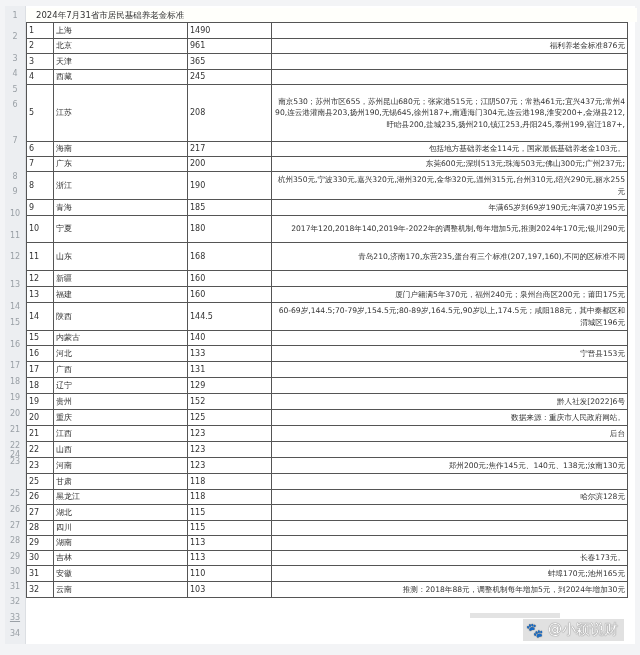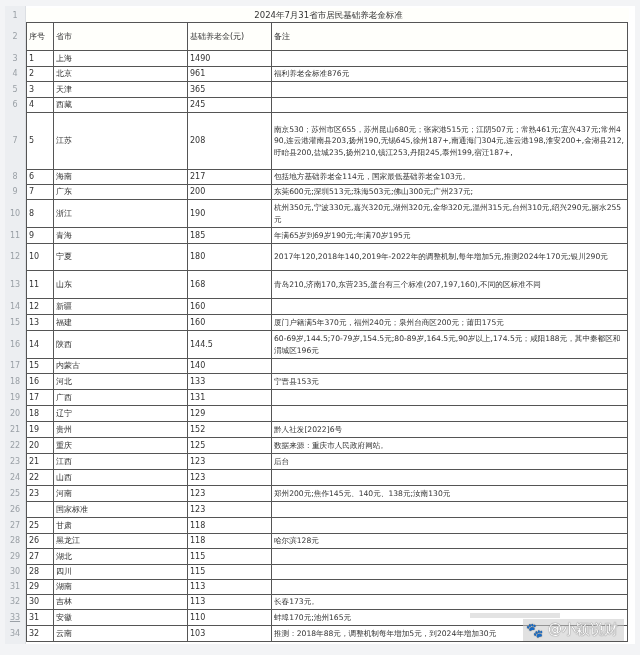--- a/index.html
+++ b/index.html
@@ -14,33 +14,32 @@
   .gutter {
     position:absolute; left:0; top:0; width:20px; height:100%;
     background:#eceef1; border-right:1px solid #dcdfe3;
   }
   .rownum {
     position:absolute; left:0; width:20px; text-align:center;
     font-size:8px; color:#9aa0a6; display:flex; align-items:center; justify-content:center;
   }
   .title-cell {
     position:absolute; left:21px; top:2px; height:14px; width:601px;
-    font-size:8.5px; line-height:14px; padding-left:2px; color:#333;
+    font-size:8.5px; line-height:14px; padding-left:10px; color:#333;
     background:#fffffb;
-    text-align:center;
   }
   table.grid {
     position:absolute; left:21px; top:16px; border-collapse:collapse;
     table-layout:fixed; width:601px; font-size:8px; color:#333;
   }
   table.grid td {
     border:1px solid #555; padding:0 2px; vertical-align:middle;
     line-height:12px; background:#fff; overflow:hidden;
   }
-  table.grid td.note { white-space:normal; word-break:break-all; font-size:7.6px; line-height:11.5px; }
+  table.grid td.note { white-space:normal; word-break:break-all; font-size:7.6px; line-height:11.5px;text-align:right; }
   table.grid tr.hdr td { background:#fffffb; }
   .watermark {
     position:absolute; right:16px; bottom:14px; height:22px; padding:0 6px 0 4px;
     display:flex; align-items:center; gap:4px;
     background:rgba(200,200,200,0.55); color:#fff; font-size:14px;
     text-shadow:0 0 1px #777, 0 0 1px #777;
   }
   .watermark .paw { font-size:14px; }
   .blur-bar {
     position:absolute; left:465px; top:607px; width:90px; height:5px; background:#e3e3e3;
@@ -67,47 +66,41 @@
       <div class="rownum" style="top: 292px; height: 16px;">14</div>
       <div class="rownum" style="top: 308px; height: 16px;">15</div>
       <div class="rownum" style="top: 324px; height: 28px;">16</div>
       <div class="rownum" style="top: 352px; height: 15px;">17</div>
       <div class="rownum" style="top: 367px; height: 16px;">18</div>
       <div class="rownum" style="top: 383px; height: 16px;">19</div>
       <div class="rownum" style="top: 399px; height: 16px;">20</div>
       <div class="rownum" style="top: 415px; height: 16px;">21</div>
       <div class="rownum" style="top: 431px; height: 16px;">22</div>
       <div class="rownum" style="top: 447px; height: 16px;">23</div>
-      <div class="rownum" style="top: 463px; height: 16px;">24</div>
+      <div class="rownum" style="top: 440px; height: 16px;">24</div>
       <div class="rownum" style="top: 479px; height: 16px;">25</div>
       <div class="rownum" style="top: 495px; height: 16px;">26</div>
       <div class="rownum" style="top: 511px; height: 16px;">27</div>
       <div class="rownum" style="top: 527px; height: 15px;">28</div>
       <div class="rownum" style="top: 542px; height: 16px;">29</div>
       <div class="rownum" style="top: 558px; height: 15px;">30</div>
       <div class="rownum" style="top: 573px; height: 15px;">31</div>
       <div class="rownum" style="top: 588px; height: 15px;">32</div>
       <div class="rownum" style="top: 603px; height: 16px; text-decoration: underline;">33</div>
       <div class="rownum" style="top: 619px; height: 16px;">34</div>
     </div>
   <div class="title-cell">2024年7月31省市居民基础养老金标准</div>
   <table class="grid">
     <colgroup>
       <col style="width:27px">
       <col style="width:134px">
       <col style="width:84px">
       <col style="width:356px">
     </colgroup>
     <tbody id="tbody">
-      <tr class="hdr" style="height:28px">
-        <td>序号</td>
-        <td>省市</td>
-        <td>基础养老金(元)</td>
-        <td>备注</td>
-      </tr>
     <tr style="height: 16px;">
           <td>1</td>
           <td>上海</td>
           <td>1490</td>
           <td class="note"></td>
         </tr>
         <tr style="height: 15px;">
           <td>2</td>
           <td>北京</td>
           <td>961</td>
@@ -231,26 +224,20 @@
           <td>22</td>
           <td>山西</td>
           <td>123</td>
           <td class="note"></td>
         </tr>
         <tr style="height: 16px;">
           <td>23</td>
           <td>河南</td>
           <td>123</td>
           <td class="note">郑州200元;焦作145元、140元、138元;汝南130元</td>
-        </tr>
-        <tr style="height: 16px;">
-          <td></td>
-          <td>国家标准</td>
-          <td>123</td>
-          <td class="note"></td>
         </tr>
         <tr style="height: 16px;">
           <td>25</td>
           <td>甘肃</td>
           <td>118</td>
           <td class="note"></td>
         </tr>
         <tr style="height: 15px;">
           <td>26</td>
           <td>黑龙江</td>

